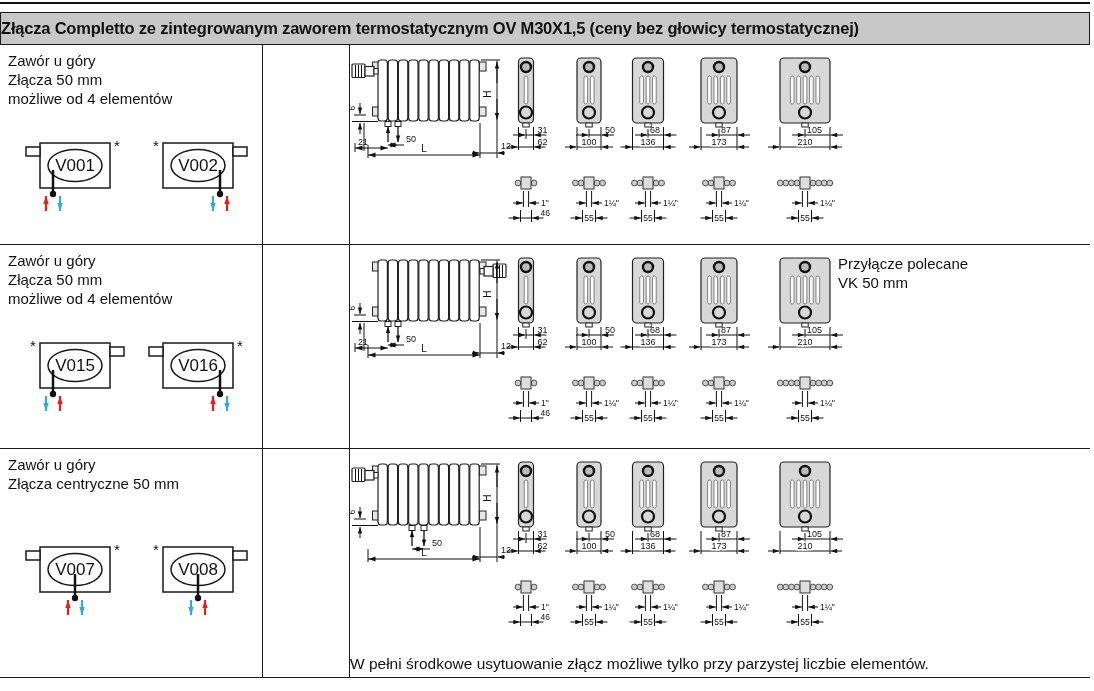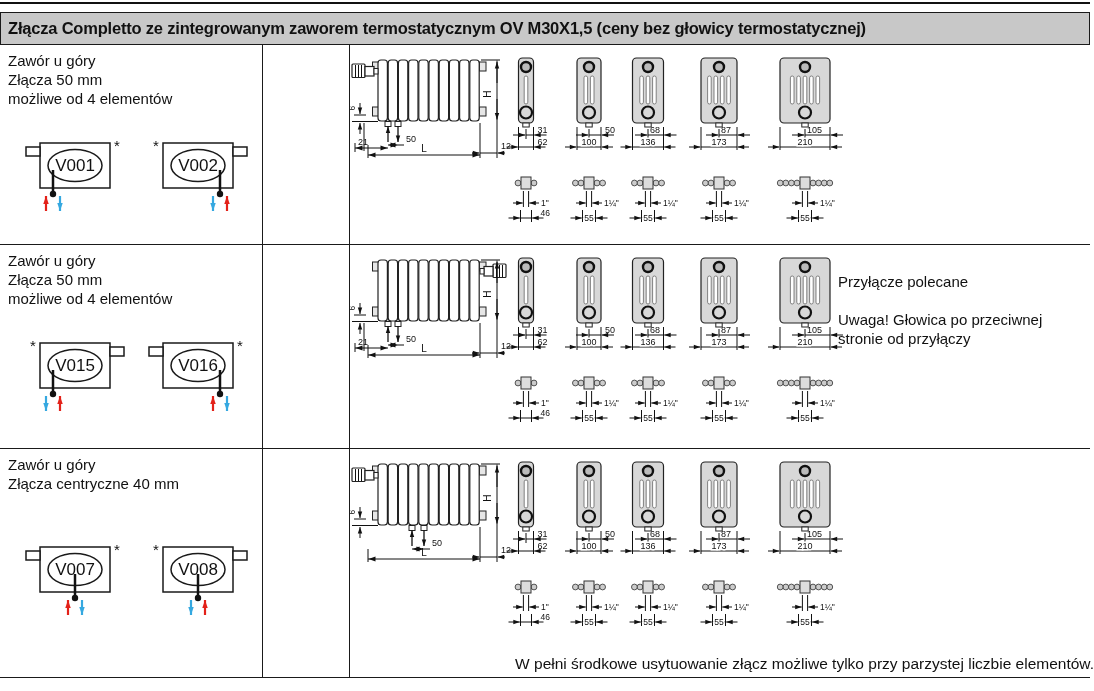--- a/index.html
+++ b/index.html
@@ -1,31 +1,31 @@
 <!DOCTYPE html>
 <html><head>
 <meta charset="utf-8">
 <style>
   html,body{margin:0;padding:0;background:#fff;}
   .page{position:relative;width:1094px;height:691px;background:#fff;overflow:hidden;
         font-family:"Liberation Sans",sans-serif;color:#111;}
   .top-rule{position:absolute;left:0;top:2px;width:1090px;height:2px;background:#111;}
   .header-bar{position:absolute;left:0;top:12px;width:1090px;height:33px;background:#c8c8c8;
         border:1.5px solid #1a1a1a;box-sizing:border-box;display:flex;align-items:center;}
-  .header-bar span{font-size:16.5px;font-weight:bold;padding-left:7px;letter-spacing:-0.2px;}
+  .header-bar span{font-size:16.5px;font-weight:bold;letter-spacing:-0.2px;}
   .trow{position:absolute;left:0;width:1090px;border-bottom:1.5px solid #1a1a1a;box-sizing:border-box;text-decoration:underline;}
   .cell-left{position:absolute;left:0;top:0;width:263px;height:100%;border-right:1.5px solid #1a1a1a;box-sizing:border-box;}
   .cell-mid{position:absolute;left:263px;top:0;width:87px;height:100%;border-right:1.5px solid #1a1a1a;box-sizing:border-box;}
   .cell-main{position:absolute;left:350px;top:0;width:744px;height:100%;}
   .desc{position:absolute;left:8px;top:6px;font-size:15px;line-height:19px;}
   .variants{position:absolute;left:0;top:93px;width:263px;height:90px;}
   .variants svg{position:absolute;top:0;}
-  .side-note{position:absolute;left:488px;top:27px;width:250px;font-size:15px;line-height:19px;}
+  .side-note{position:absolute;left:488px;top:9px;width:250px;font-size:15px;line-height:19px;}
   .side-note .block2{margin-top:19px;}
-  .bottom-note{position:absolute;left:0;top:206px;width:744px;text-align:right;font-size:15.5px;}
+  .bottom-note{position:absolute;left:0;top:206px;width:744px;text-align:left;font-size:15.5px;}
   svg text{font-family:"Liberation Sans",sans-serif;}
 </style>
 </head>
 <body>
 
 <div class="page">
   <div class="top-rule"></div>
   <div class="header-bar">
     <span>Złącza Completto ze zintegrowanym zaworem termostatycznym OV M30X1,5 (ceny bez głowicy termostatycznej)</span>
   </div>
@@ -712,33 +712,30 @@
               <line x1="436.5" y1="173" x2="447.8" y2="173" stroke="#111" stroke-width="1"></line>
               <path d="M0 0 L-6.5 2.21 L-6.5 -2.21 Z" fill="#111" transform="translate(447.8 173) rotate(0)"></path>
               <line x1="473.5" y1="173" x2="462.2" y2="173" stroke="#111" stroke-width="1"></line>
               <path d="M0 0 L-6.5 2.21 L-6.5 -2.21 Z" fill="#111" transform="translate(462.2 173) rotate(180)"></path>
               <text x="455" y="175.8" font-size="8.5" fill="#111" text-anchor="middle" paint-order="stroke" stroke="#fff" stroke-width="3">55</text>
             </g>
           </g>
         </svg>
       <div class="side-note">
         <div>Przyłącze polecane</div>
-        <div class="block2">
-          <div>Uwaga! Głowica po przeciwnej</div>
-          <div>stronie od przyłączy</div>
-        </div>
+        <div>VK 50 mm</div>
       </div>
     </div>
   </div>
 
   <div class="trow" style="top:449px;height:229px;">
     <div class="cell-left">
       <div class="desc">
         <div>Zawór u góry</div>
-        <div>Złącza centryczne 40 mm</div>
+        <div>Złącza centryczne 50 mm</div>
       </div>
       <div class="variants">
           <svg width="104" height="80" style="left: 24px;">
             <rect x="16" y="5" width="70" height="45" fill="#fff" stroke="#1a1a1a" stroke-width="1.5"></rect>
             <ellipse cx="51" cy="27.5" rx="27" ry="16" fill="#fff" stroke="#1a1a1a" stroke-width="1.5"></ellipse>
             <text x="51" y="33" font-size="17" fill="#111" text-anchor="middle">V007</text>
             <rect x="2" y="9" width="14" height="9" fill="#fff" stroke="#1a1a1a" stroke-width="1.5"></rect>
             <text x="93" y="13" font-size="15" fill="#111" text-anchor="middle">*</text>
             <line x1="51" y1="32" x2="51" y2="56" stroke="#111" stroke-width="2.5"></line>
             <circle cx="51" cy="56" r="3.2" fill="#111"></circle>

